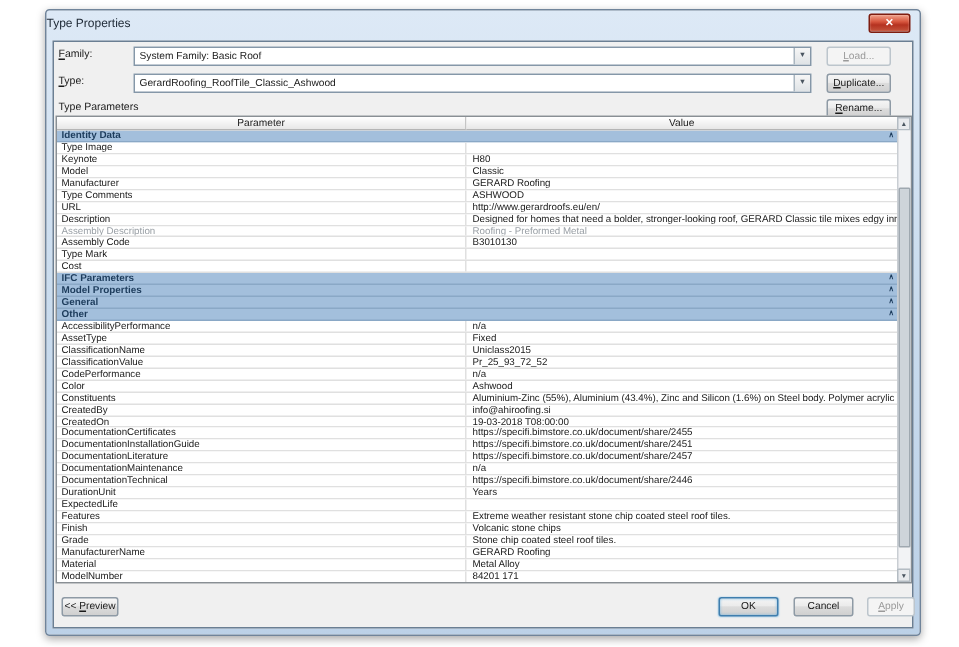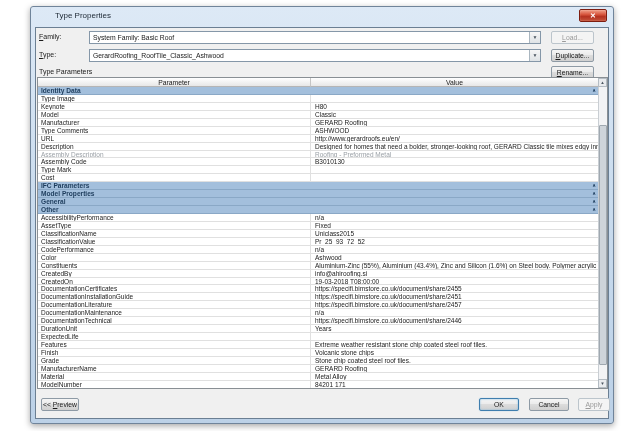--- a/index.html
+++ b/index.html
@@ -12,21 +12,21 @@
   *{margin:0;padding:0;box-sizing:border-box;}
   html,body{width:639px;height:431px;background:#ffffff;overflow:hidden;
     font-family:"Liberation Sans",sans-serif;-webkit-font-smoothing:antialiased;}
   .canvas{position:relative;width:639px;height:431px;background:#fff;}
 
   
   .dialog{position:absolute;left:30px;top:6px;width:584px;height:418px;
     background:linear-gradient(180deg,#dde9f6 0%,#cadcee 45%,#bcd1e7 100%);
     border:1px solid #70849a;border-radius:3px;box-shadow:0 2px 6px rgba(0,0,0,.35);}
   .titlebar{position:absolute;left:0;top:0;right:0;height:20px;}
-  .title-text{position:absolute;left:24px;top:4px;font-size:8px;color:#1c2733;}
+  .title-text{position:absolute;left:0;top:4px;font-size:8px;color:#1c2733;}
   .close-btn{position:absolute;right:6px;top:2px;width:28px;height:13px;border-radius:2px;
     background:linear-gradient(180deg,#f0a18b 0%,#d8573f 40%,#b53220 60%,#c4543c 100%);
     border:1px solid #7e1d10;color:#fff;font-size:7px;line-height:11px;text-align:center;
     font-weight:bold;box-shadow:inset 0 0 1px rgba(255,255,255,.7);}
   .dlg-body{position:absolute;left:4px;right:4px;top:20px;bottom:4px;
     background:var(--dialog-body-bg);border:1px solid #6b7f93;}
 
   
   .lbl{position:absolute;font-size:7px;color:#1a1a1a;}
   .combo{position:absolute;height:13px;background:#fff;border:1px solid #8597a8;

